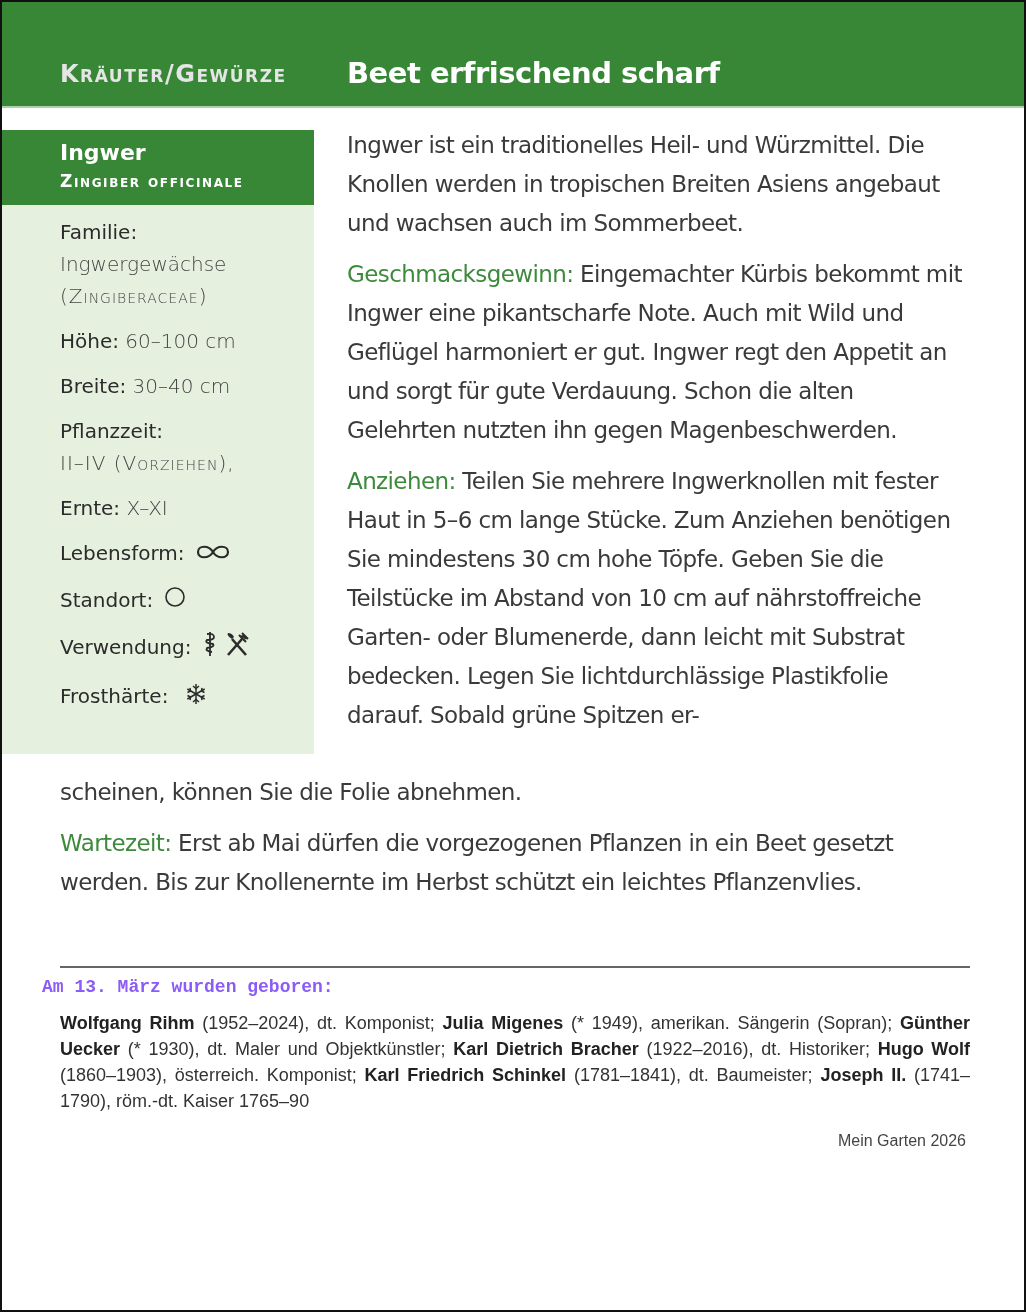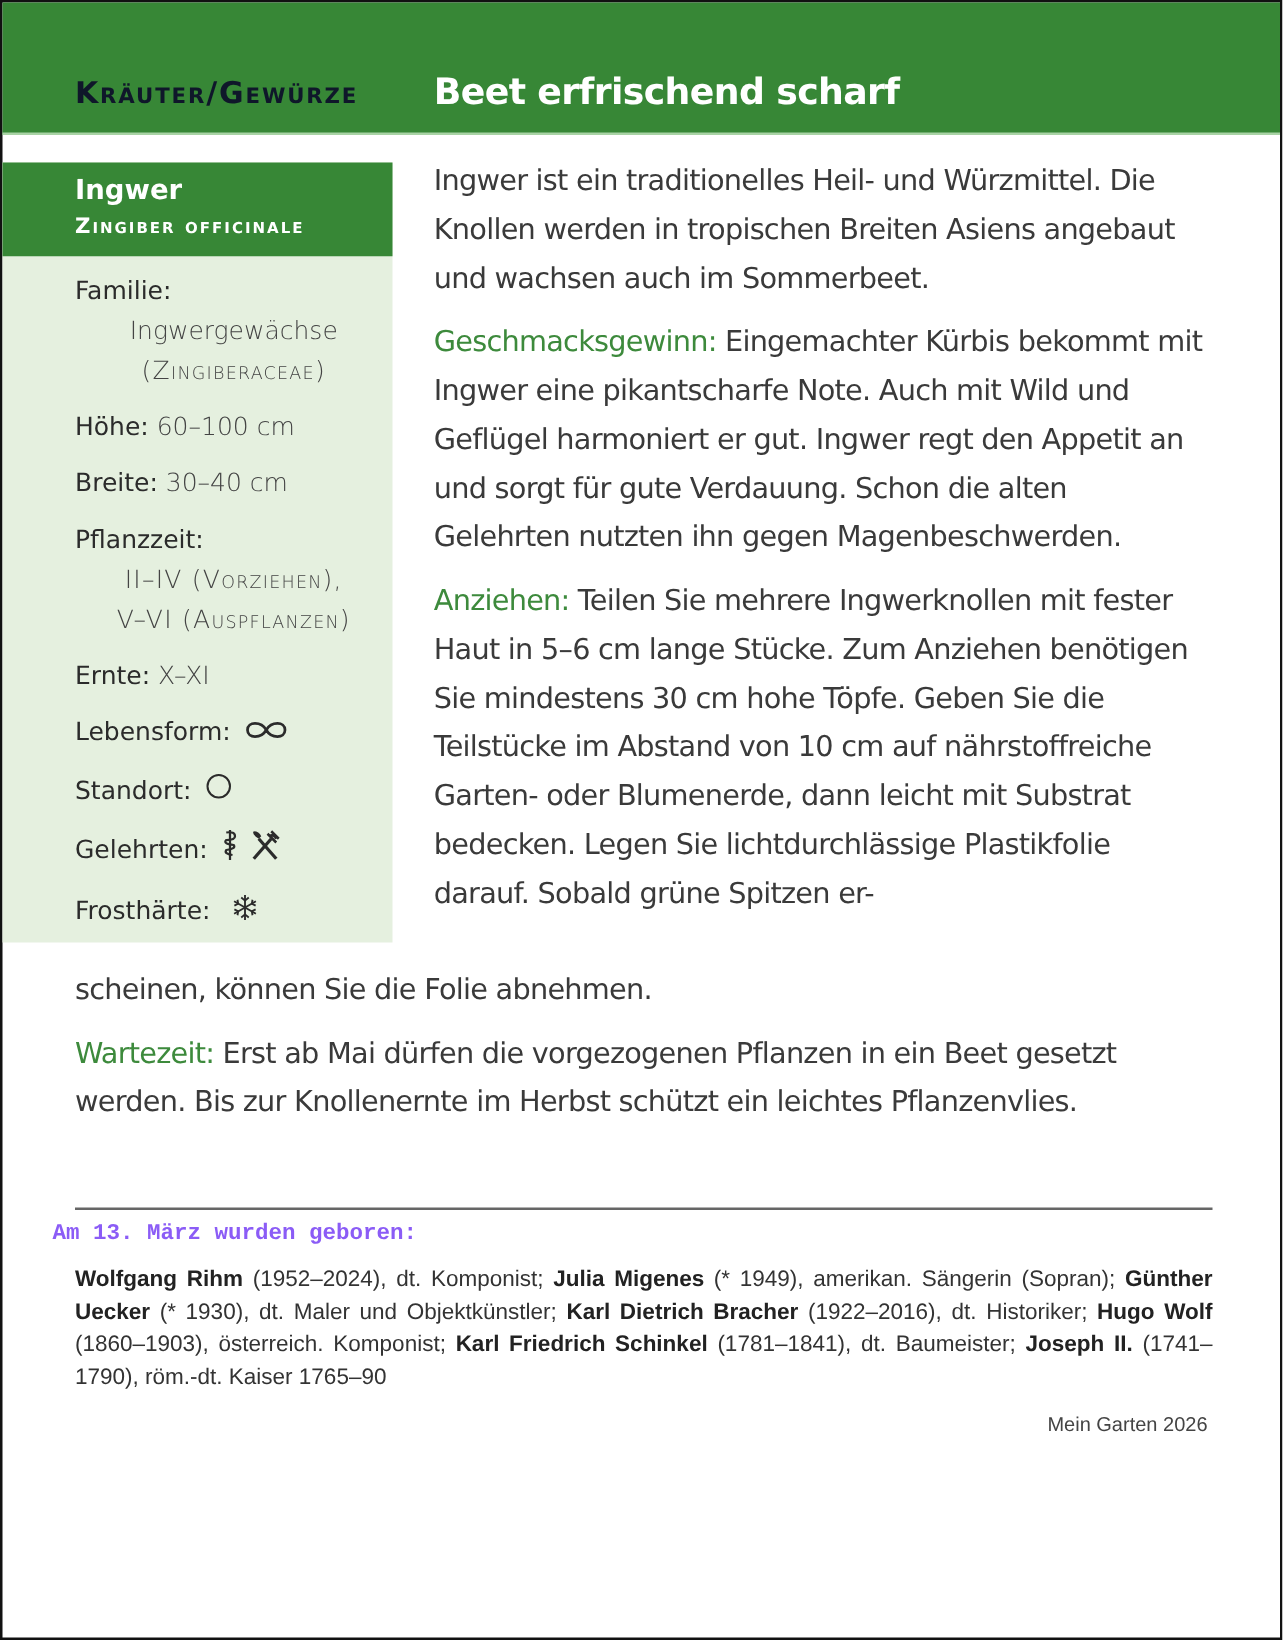--- a/index.html
+++ b/index.html
@@ -1,31 +1,31 @@
 <!DOCTYPE html>
 <html><head>
   <meta charset="utf-8">
   <style>
     * { margin: 0; padding: 0; box-sizing: border-box; }
     html, body { width: 1026px; height: 1312px; background: #ffffff; overflow: hidden; }
     body { font-family: "Liberation Sans", sans-serif; color: #2b2b2b; position: relative; }
     .page { position: absolute; left: 0; top: 0; width: 1026px; height: 1312px; border: 2px solid #111; background: #fff; }
     .header { position: absolute; left: 0; top: 0; width: 1022px; height: 106px; background: #378736; border-bottom: 2px solid #a9d3a5; }
-    .header .category { position: absolute; left: 58px; top: 58px; color: #0f172a; font-size: 24px; font-weight: bold; letter-spacing: 1.5px; font-variant: small-caps; font-family: "DejaVu Sans", sans-serif; }
+    .header .category { position: absolute; left: 58px; top: 58px; color: #e5e5e5; font-size: 24px; font-weight: bold; letter-spacing: 1.5px; font-variant: small-caps; font-family: "DejaVu Sans", sans-serif; }
     .header .title { position: absolute; left: 345px; top: 54px; color: #fff; font-size: 29px; font-weight: bold; font-family: "DejaVu Sans", sans-serif; letter-spacing: -0.5px; }
 
     .sidebar { position: absolute; left: 0; top: 128px; width: 312px; height: 624px; background: #e5f0df; }
     .sidebar .sb-head { background: #378736; height: 75px; padding: 9px 0 0 58px; color: #fff; }
     .sb-head .name { font-size: 22px; font-weight: bold; font-family: "DejaVu Sans", sans-serif; line-height: 28px; }
     .sb-head .latin { font-size: 17px; font-weight: bold; font-variant: small-caps; letter-spacing: 1.6px; font-family: "DejaVu Sans", sans-serif; line-height: 28px; }
     .sb-body { padding: 11px 0 0 58px; font-family: "DejaVu Sans", sans-serif; font-size: 20px; }
     .sb-row { margin-bottom: 13px; line-height: 32px; }
     .sb-row .lbl { color: #2b2b2b; margin-top: 37px; }
     .sb-row .val { color: #444; font-weight: 300; }
-    .sb-row .val.block { display: block; text-align: center; }
+    .sb-row .val.block { display: block; }
     .sb-row .sc { font-variant: small-caps; letter-spacing: 1px; }
     .ico { display: inline-block; vertical-align: middle; margin-left: 4px; }
 
     .main { position: absolute; left: 345px; top: 124px; width: 620px; font-family: "DejaVu Sans", sans-serif; font-size: 23px; line-height: 39px; color: #3a3a3a; letter-spacing: -0.6px; }
     .para { margin-bottom: 12px; }
     .green { color: #3d8a3c; }
     .wide { position: absolute; left: 58px; width: 910px; font-family: "DejaVu Sans", sans-serif; font-size: 23px; line-height: 39px; color: #3a3a3a; letter-spacing: -0.6px; }
 
     .divider { position: absolute; left: 58px; top: 964px; width: 910px; height: 2px; background: #666; }
     .born-title { position: absolute; left: 40px; top: 975px; font-size: 18px; font-weight: bold; color: #8b5cf6; font-family: Liberation Mono, monospace; }
@@ -58,21 +58,20 @@
         <span class="lbl">Höhe:</span>
         <span class="val">60–100 cm</span>
       </div>
       <div class="sb-row">
         <span class="lbl">Breite:</span>
         <span class="val">30–40 cm</span>
       </div>
       <div class="sb-row">
         <span class="lbl">Pflanzzeit:</span>
         <span class="val block sc">II–IV (Vorziehen),</span>
-        <span class="val block sc">V–VI (Auspflanzen)</span>
       </div>
       <div class="sb-row">
         <span class="lbl">Ernte:</span>
         <span class="val">X–XI</span>
       </div>
       <div class="sb-row">
         <span class="lbl">Lebensform:</span>
         <span class="ico">
           <svg width="36" height="20" viewBox="0 0 36 20">
               <path d="M18 10 C14 3, 3 3, 3 10 C3 17, 14 17, 18 10 C22 3, 33 3, 33 10 C33 17, 22 17, 18 10 Z" fill="none" stroke="#2b2b2b" stroke-width="2.2"></path>
@@ -81,21 +80,21 @@
       </div>
       <div class="sb-row">
         <span class="lbl">Standort:</span>
         <span class="ico">
           <svg width="22" height="22" viewBox="0 0 22 22">
               <circle cx="11" cy="11" r="9" fill="none" stroke="#2b2b2b" stroke-width="1.6"></circle>
             </svg>
         </span>
       </div>
       <div class="sb-row">
-        <span class="lbl">Gelehrten:</span>
+        <span class="lbl">Verwendung:</span>
         <span class="ico">
           <svg width="16" height="28" viewBox="0 0 16 28">
               <line x1="8" y1="2" x2="8" y2="26" stroke="#2b2b2b" stroke-width="1.8"></line>
               <path d="M5 4 Q12 3 12 7 Q12 10 5 10 Q2 13 11 14 Q13 17 5 18 Q3 21 10 22" fill="none" stroke="#2b2b2b" stroke-width="1.8"></path>
             </svg>
         </span>
         <span class="ico" style="margin-left:0">
           <svg width="26" height="26" viewBox="0 0 26 26">
               <line x1="4" y1="24" x2="18" y2="8" stroke="#2b2b2b" stroke-width="2.6"></line>
               <path d="M15 4 L22 11 M18 2 L24 8 M16 6 Q20 4 22 8" fill="none" stroke="#2b2b2b" stroke-width="2"></path>

